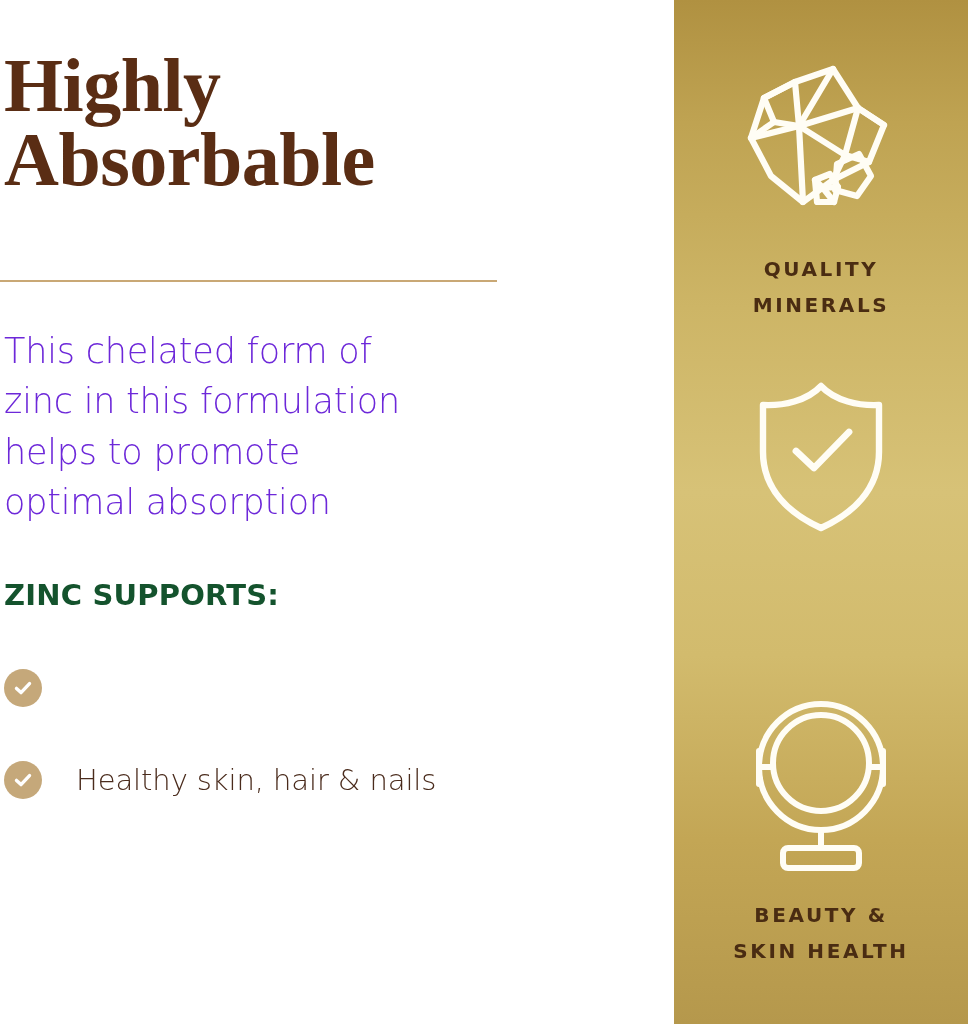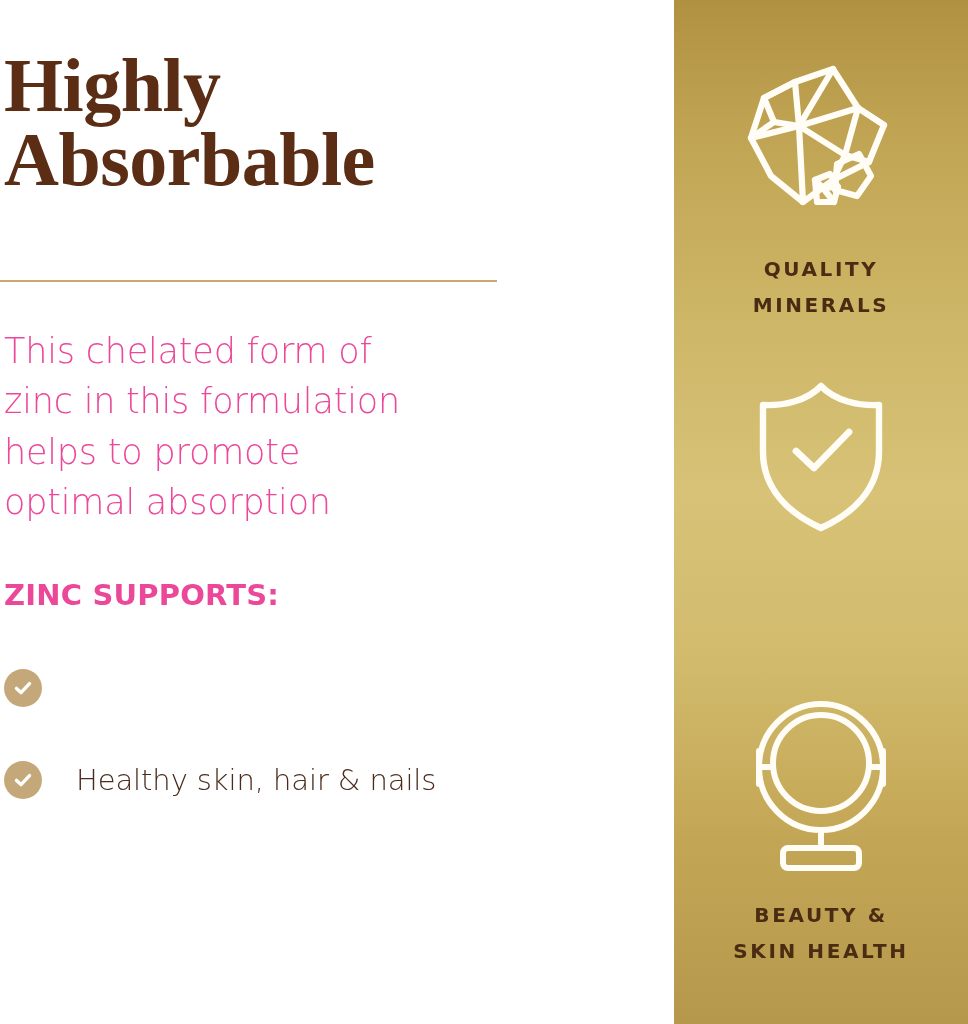--- a/index.html
+++ b/index.html
@@ -59,35 +59,35 @@
   .body-copy {
     position: absolute;
     left: 4px;
     top: 326px;
     width: 470px;
     margin: 0;
     font-family: "DejaVu Sans", "Liberation Sans", sans-serif;
     font-weight: 300;
     font-size: 35px;
     line-height: 1.44;
-    color: #ec4899;
+    color: #6d28d9;
     letter-spacing: -0.2px;
     white-space: pre-line;
   }
 
   .supports-label {
     position: absolute;
     left: 4px;
     top: 578px;
     margin: 0;
     font-family: "DejaVu Sans", "Liberation Sans", sans-serif;
     font-weight: 700;
     font-size: 29px;
     letter-spacing: 0.2px;
-    color: #ec4899;
+    color: #14532d;
   }
 
   .bullet-list {
     position: absolute;
     left: 4px;
     top: 662px;
     width: 620px;
     list-style: none;
     margin: 0;
     padding: 0;

